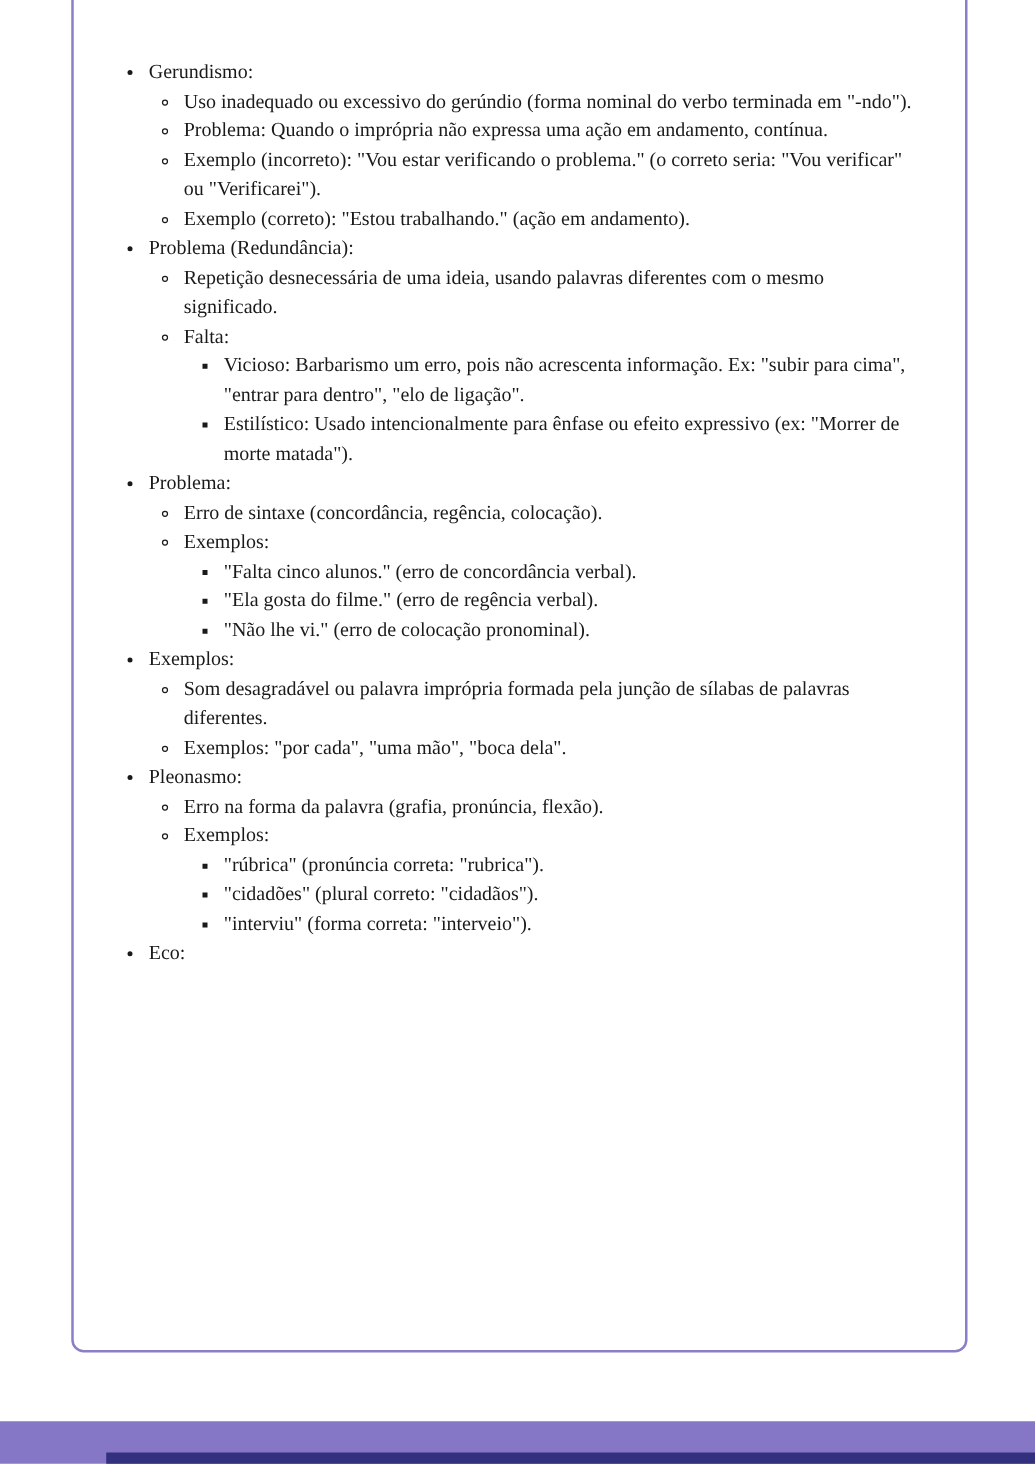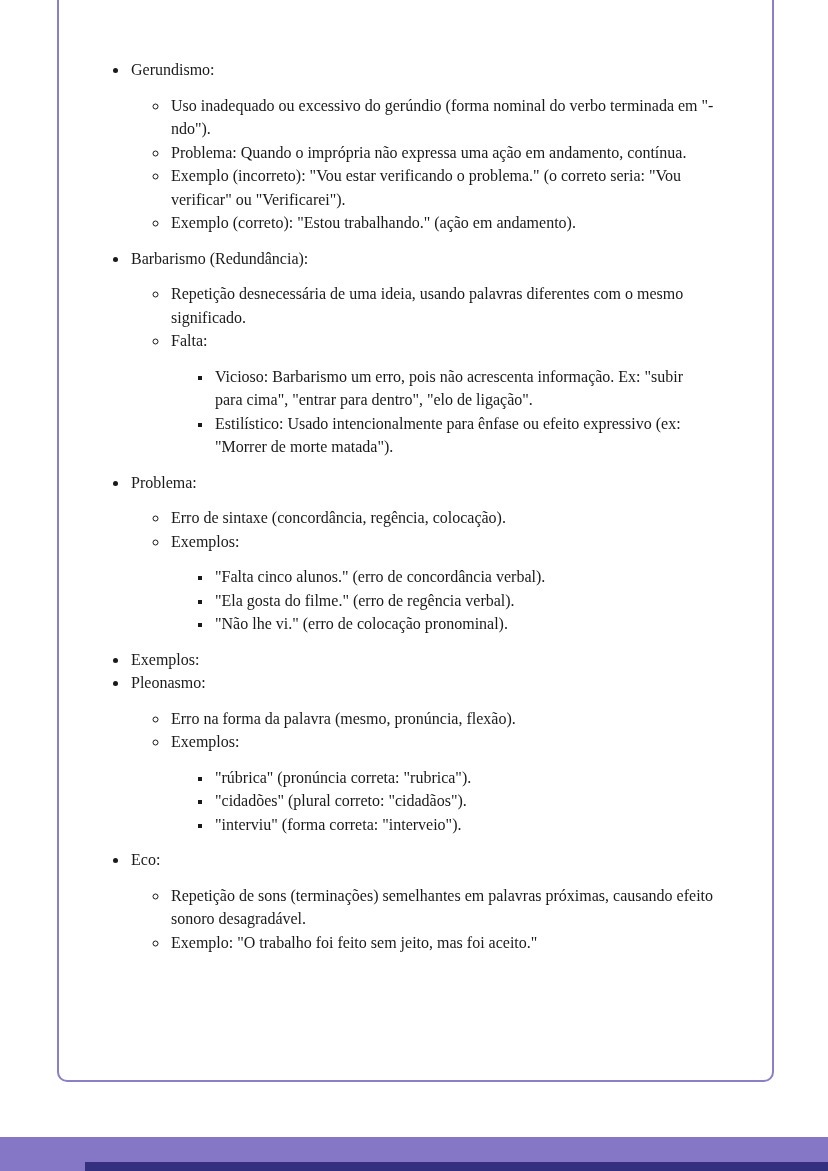--- a/index.html
+++ b/index.html
@@ -25,21 +25,21 @@
     border-radius: 10px;
     box-sizing: border-box;
   }
   .page-content {
     padding: 56px 34px 20px 36px;
     color: #1a1a1a;
     font-size: 16px;
     line-height: 23.5px;
   }
   ul {
-    margin: 12px;
+    margin: 0;
     padding-left: 22px;
     font-family: Liberation Serif, serif;
   }
   ul.lvl-1 { list-style-type: disc; }
   ul.lvl-2 { list-style-type: circle; padding-left: 26px; }
   ul.lvl-3 { list-style-type: square; padding-left: 30px; }
   li {
     padding-left: 2px;
   }
   ul.lvl-3 > li::marker { font-size: 13px; }
@@ -66,47 +66,47 @@
 <div class="page-frame">
   <div class="page-content">
     <div>
         <ul class="lvl-1">
           <li><span>Gerundismo:</span><ul class="lvl-2">
               <li><span>Uso inadequado ou excessivo do gerúndio (forma nominal do verbo terminada em "-ndo").</span></li>
               <li><span>Problema: Quando o imprópria não expressa uma ação em andamento, contínua.</span></li>
               <li><span>Exemplo (incorreto): "Vou estar verificando o problema." (o correto seria: "Vou verificar" ou "Verificarei").</span></li>
               <li><span>Exemplo (correto): "Estou trabalhando." (ação em andamento).</span></li>
             </ul></li>
-          <li><span>Barbarismo (Redundância):</span><ul class="lvl-2">
+          <li><span>Problema (Redundância):</span><ul class="lvl-2">
               <li><span>Repetição desnecessária de uma ideia, usando palavras diferentes com o mesmo significado.</span></li>
               <li><span>Falta:</span><ul class="lvl-3">
                   <li><span>Vicioso: Barbarismo um erro, pois não acrescenta informação. Ex: "subir para cima", "entrar para dentro", "elo de ligação".</span></li>
                   <li><span>Estilístico: Usado intencionalmente para ênfase ou efeito expressivo (ex: "Morrer de morte matada").</span></li>
                 </ul></li>
             </ul></li>
           <li><span>Problema:</span><ul class="lvl-2">
               <li><span>Erro de sintaxe (concordância, regência, colocação).</span></li>
               <li><span>Exemplos:</span><ul class="lvl-3">
                   <li><span>"Falta cinco alunos." (erro de concordância verbal).</span></li>
                   <li><span>"Ela gosta do filme." (erro de regência verbal).</span></li>
                   <li><span>"Não lhe vi." (erro de colocação pronominal).</span></li>
                 </ul></li>
             </ul></li>
-          <li><span>Exemplos:</span></li>
+          <li><span>Exemplos:</span><ul class="lvl-2">
+              <li><span>Som desagradável ou palavra imprópria formada pela junção de sílabas de palavras diferentes.</span></li>
+              <li><span>Exemplos: "por cada", "uma mão", "boca dela".</span></li>
+            </ul></li>
           <li><span>Pleonasmo:</span><ul class="lvl-2">
-              <li><span>Erro na forma da palavra (mesmo, pronúncia, flexão).</span></li>
+              <li><span>Erro na forma da palavra (grafia, pronúncia, flexão).</span></li>
               <li><span>Exemplos:</span><ul class="lvl-3">
                   <li><span>"rúbrica" (pronúncia correta: "rubrica").</span></li>
                   <li><span>"cidadões" (plural correto: "cidadãos").</span></li>
                   <li><span>"interviu" (forma correta: "interveio").</span></li>
                 </ul></li>
             </ul></li>
-          <li><span>Eco:</span><ul class="lvl-2">
-              <li><span>Repetição de sons (terminações) semelhantes em palavras próximas, causando efeito sonoro desagradável.</span></li>
-              <li><span>Exemplo: "O trabalho foi feito sem jeito, mas foi aceito."</span></li>
-            </ul></li>
+          <li><span>Eco:</span></li>
         </ul>
       </div>
   </div>
 </div>
 
 <div class="footer-bar"></div>
 <div class="footer-dark"></div>
 
 </body></html>

